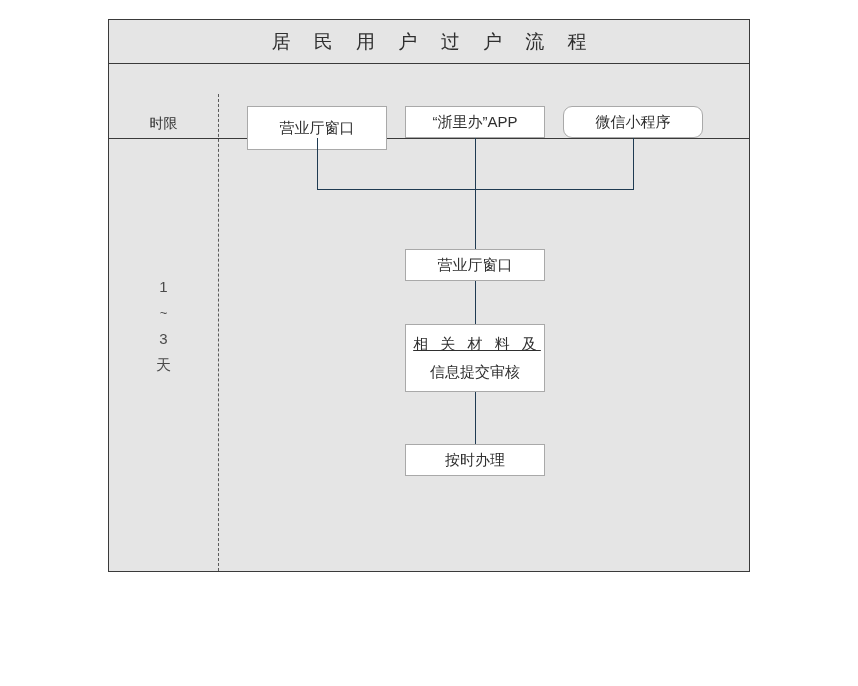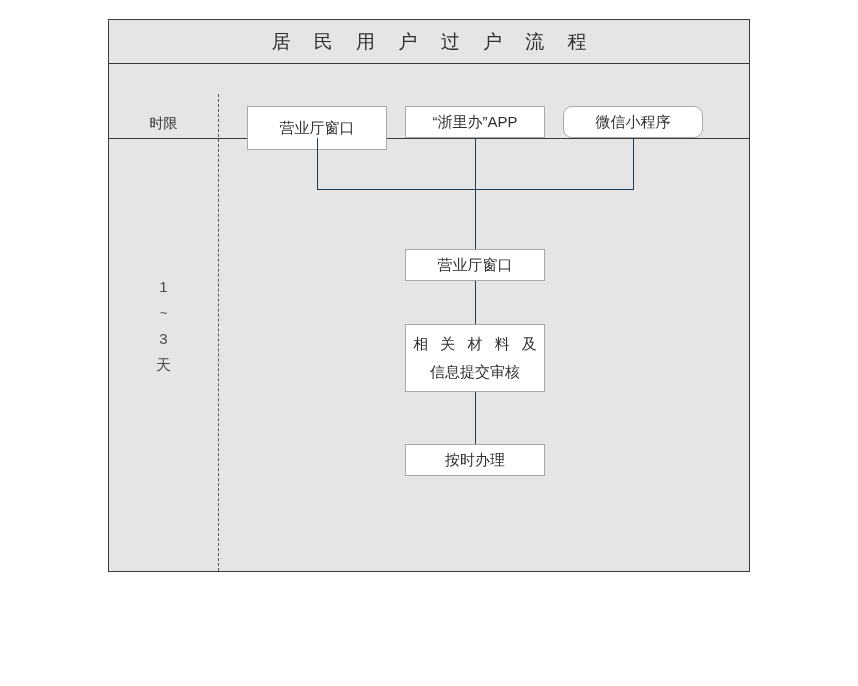--- a/index.html
+++ b/index.html
@@ -138,21 +138,21 @@
     color: #2f2f2f;
     text-align: center;
     line-height: 30px;
     white-space: nowrap;
   }
   .node.two-line {
     flex-direction: column;
     line-height: 28px;
     white-space: normal;
   }
-  .node .line-spaced { letter-spacing: 4px; text-indent: 4px; }
+  .node .line-spaced { letter-spacing: 4px; text-indent: 4px; text-decoration: underline; }
 
   
   .conn-v {
     position: absolute;
     width: 0;
     border-left: 1.6px solid #1f3b52;
   }
   .conn-h {
     position: absolute;
     height: 0;

